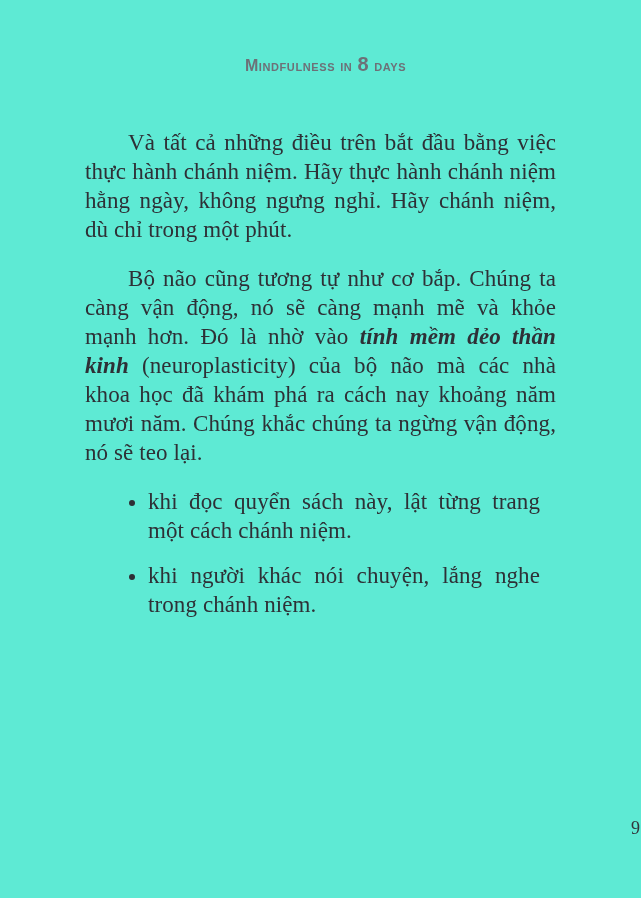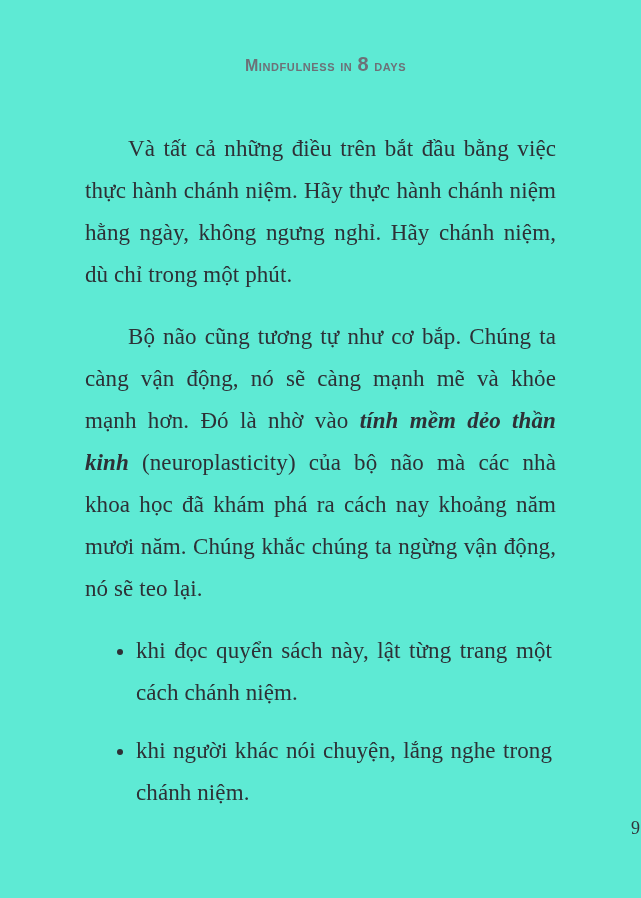--- a/index.html
+++ b/index.html
@@ -35,34 +35,34 @@
     font-size: 20px;
     font-weight: 700;
     line-height: 16px;
   }
   .body-text {
     position: absolute;
     top: 128px;
     left: 85px;
     width: 471px;
     font-size: 23px;
-    line-height: 42px;
+    line-height: 29px;
     text-align: justify;
     letter-spacing: 0.1px;
   }
   .body-text p {
     margin: 0 0 20px 0;
     text-indent: 43px;
   }
   .emph {
     font-style: italic;
     font-weight: bold;
   }
   .bullet-list {
-    margin: 4px;
+    margin: 16px;
     padding: 0 0 0 47px;
     list-style: disc outside;
   }
   .bullet-list li {
     margin: 0 0 16px 0;
     text-align: justify;
   }
   .bullet-list li::marker {
     font-size: 20px;
   }

